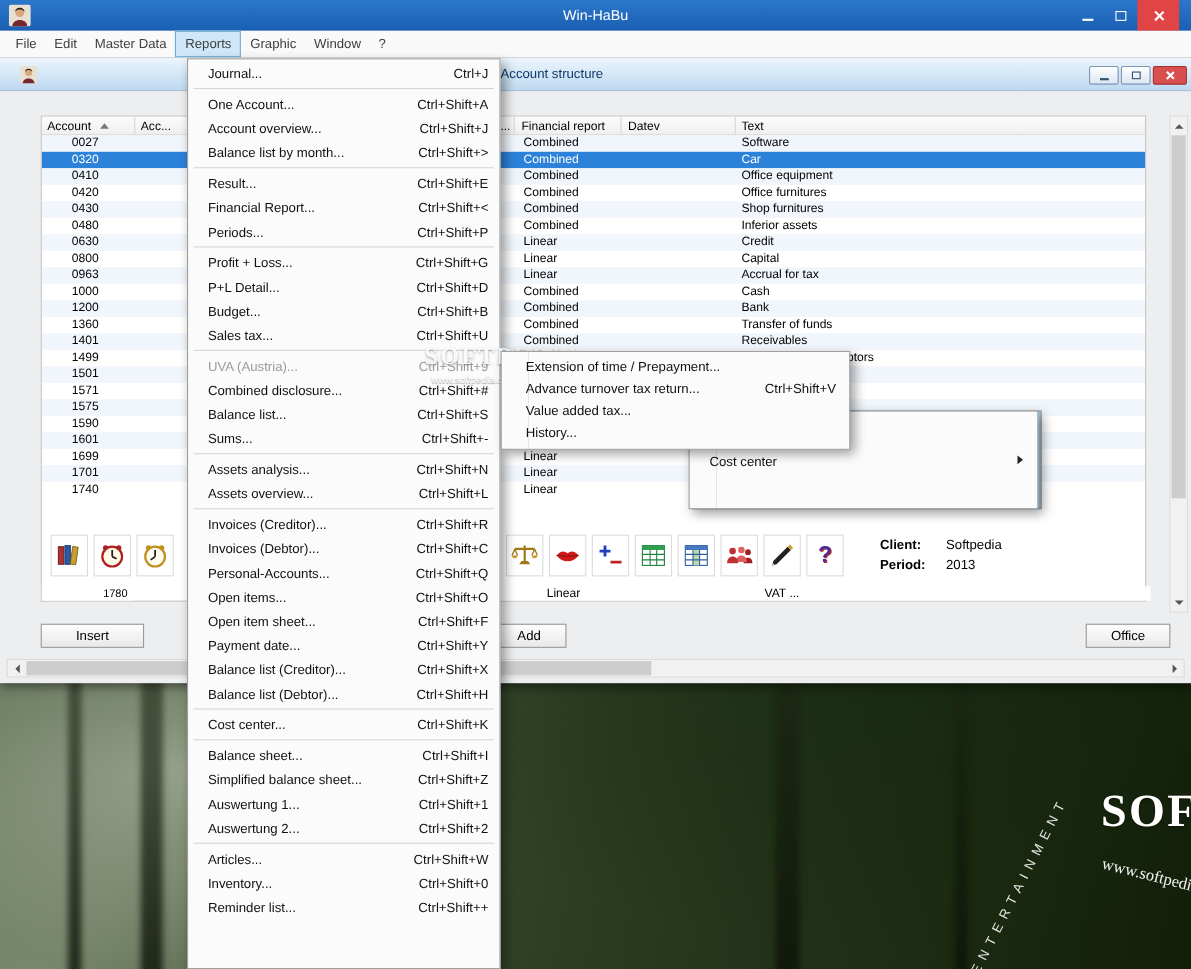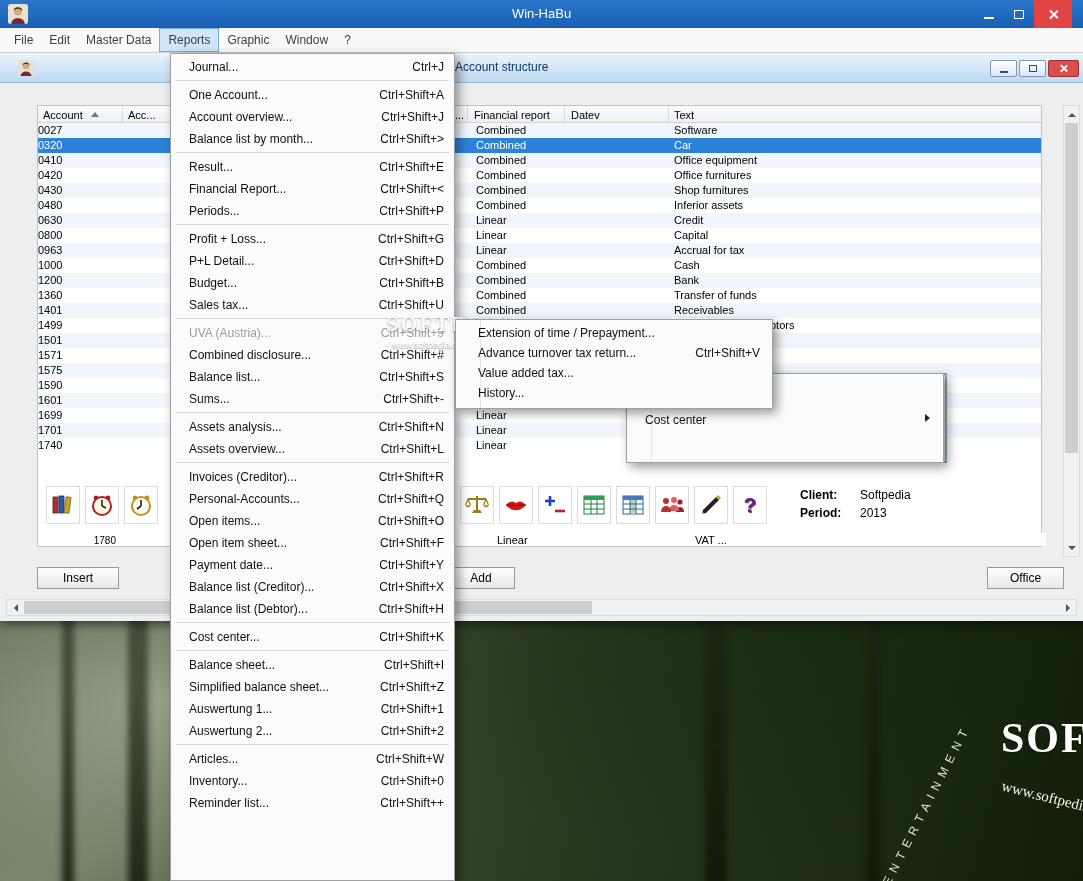--- a/index.html
+++ b/index.html
@@ -74,21 +74,21 @@
   .pane-left{position:absolute;left:37px;top:105px;width:413px;height:442px;background:#fff;
              border:1px solid #c2c2c2;z-index:11;overflow:hidden;}
   .lt-header{display:flex;height:17px;background:linear-gradient(#fcfcfc,#efefef);border-bottom:1px solid #d5d5d5;font-size:11px;}
   .lh1{width:85px;padding:1px 0 0 5px;border-right:1px solid #d8d8d8;display:flex;align-items:center;}
   .lh2{flex:1;padding:1px 0 0 5px;display:flex;align-items:center;}
   .sort-arrow{width:0;height:0;border-left:4px solid transparent;border-right:4px solid transparent;
               border-bottom:5px solid #777;display:inline-block;margin-left:8px;}
   .lrow{height:15px;line-height:15px;font-size:11px;display:flex;}
   .lrow:nth-child(odd){background:#f0f6fb;}
   .lrow.selected{background:#2c82d8;color:#fff;}
-  .lcell{width:85px;text-align:left;padding-right:6px;}
+  .lcell{width:85px;text-align:center;padding-right:6px;}
 
   
   .pane-right{position:absolute;left:434px;top:105px;width:608px;height:442px;background:#fff;
               border:1px solid #c2c2c2;z-index:11;overflow:hidden;}
   .rt-header{display:flex;height:17px;background:linear-gradient(#fcfcfc,#efefef);border-bottom:1px solid #d5d5d5;font-size:11px;}
   .rh{padding-top:1px;border-right:1px solid #d8d8d8;display:flex;align-items:center;}
   .rh1{width:33px;padding-left:4px;} .rh2{width:97px;padding-left:6px;}
   .rh3{width:104px;padding-left:6px;} .rh4{flex:1;padding-left:5px;border-right:none;}
   .rrow{height:15px;line-height:15px;font-size:11px;display:flex;}
   .rrow:nth-child(odd){background:#f0f6fb;}
@@ -108,21 +108,21 @@
   .tool-btn{width:34px;height:38px;background:#fff;border:1px solid #dcdcdc;margin-right:5px;
             display:flex;align-items:center;justify-content:center;}
   .q-glyph{font-size:21px;font-weight:bold;color:#4a2a9a;text-shadow:1px 1px 0 #c03030;}
 
   .info-block{position:absolute;left:800px;top:488px;z-index:12;font-size:12px;color:#000;}
   .info-row{display:flex;margin-bottom:4px;}
   .info-label{font-weight:bold;width:60px;}
 
   .btn{position:absolute;top:567px;height:22px;z-index:12;background:linear-gradient(#fdfdfd,#e9e9e9);
        border:1px solid #999;font-size:12px;line-height:20px;text-align:center;color:#000;}
-  .btn-insert{left:37px;width:82px;} .btn-add{left:447px;width:68px;} .btn-close{left:987px;width:77px;}
+  .btn-insert{left:37px;width:94px;} .btn-add{left:447px;width:68px;} .btn-close{left:987px;width:77px;}
 
   
   .hscroll{position:absolute;left:6px;top:599px;width:1071px;height:17px;background:#f1f1f1;
            border:1px solid #dcdcdc;z-index:12;}
   .hs-btn{position:absolute;top:0;width:16px;height:15px;display:flex;align-items:center;justify-content:center;}
   .hs-left{left:0;} .hs-right{right:0;}
   .hs-thumb{position:absolute;left:17px;top:1px;height:13px;width:568px;background:#cdcdcd;}
   .vscroll{position:absolute;left:1063px;top:105px;width:17px;height:452px;background:#f1f1f1;
            border:1px solid #dcdcdc;z-index:12;}
   .vs-btn{position:absolute;left:0;width:15px;height:16px;display:flex;align-items:center;justify-content:center;}
@@ -685,20 +685,24 @@
       </div>
       <div class="mi sep">
         
         
       </div>
       <div class="mi">
         <span class="mi-label">Invoices (Creditor)...</span>
         <span class="mi-short">Ctrl+Shift+R</span>
       </div>
       <div class="mi">
+        <span class="mi-label">Invoices (Debtor)...</span>
+        <span class="mi-short">Ctrl+Shift+C</span>
+      </div>
+      <div class="mi">
         <span class="mi-label">Personal-Accounts...</span>
         <span class="mi-short">Ctrl+Shift+Q</span>
       </div>
       <div class="mi">
         <span class="mi-label">Open items...</span>
         <span class="mi-short">Ctrl+Shift+O</span>
       </div>
       <div class="mi">
         <span class="mi-label">Open item sheet...</span>
         <span class="mi-short">Ctrl+Shift+F</span>

